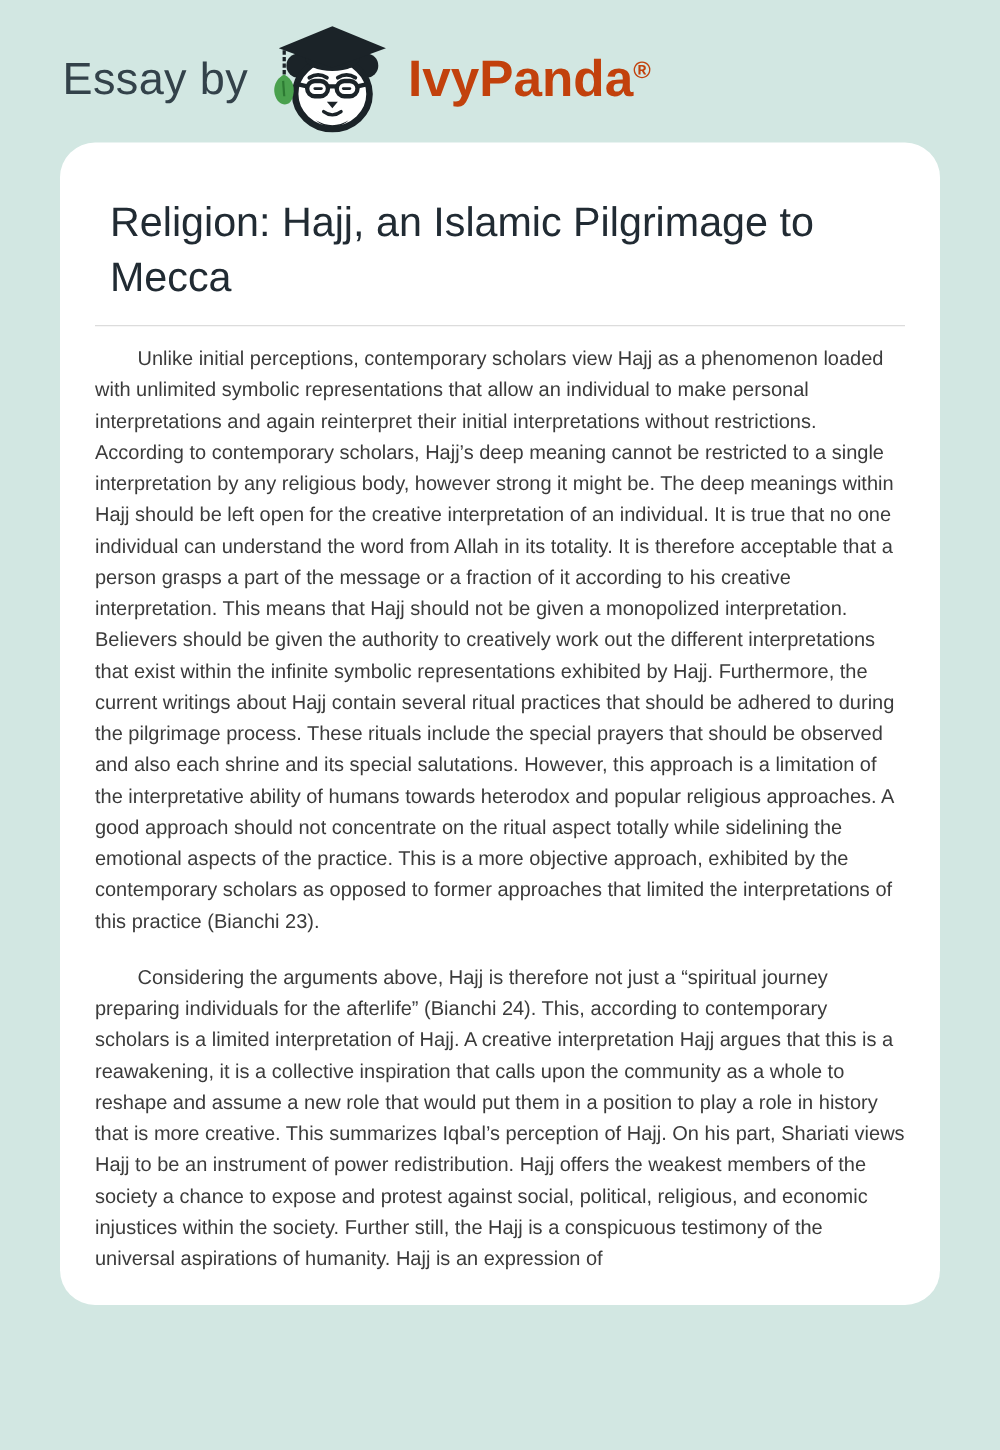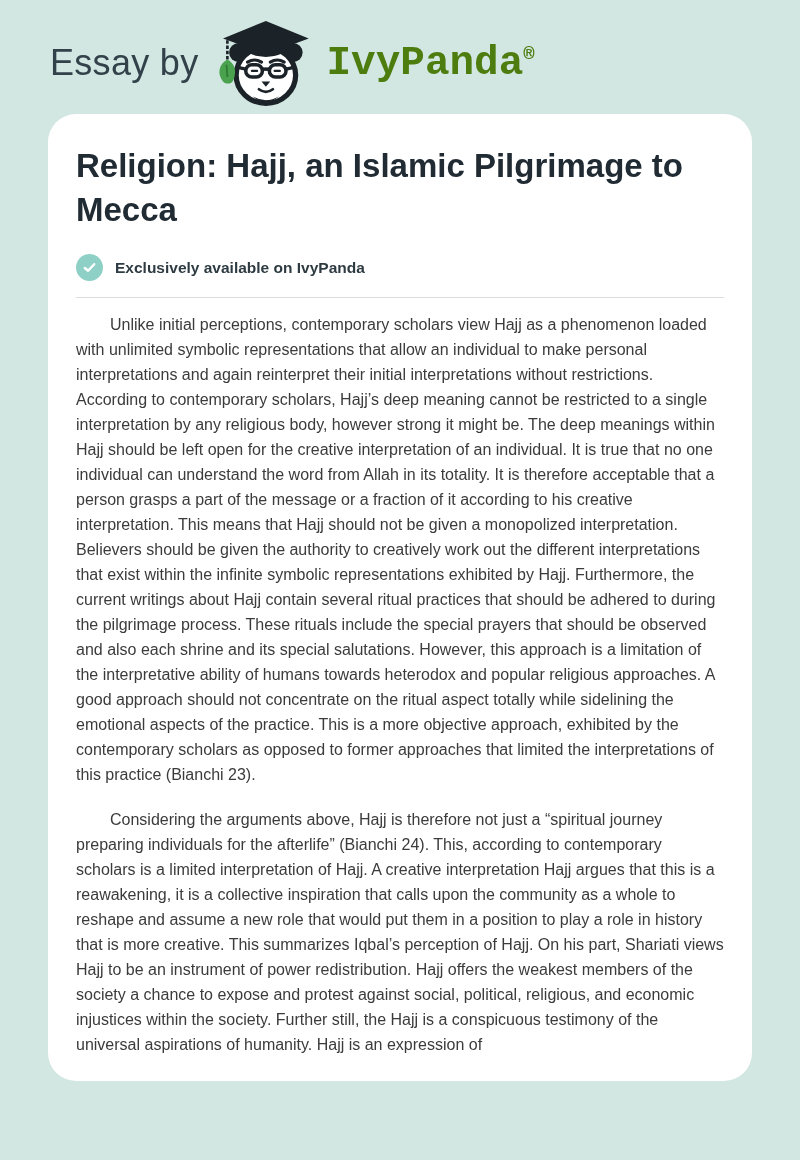--- a/index.html
+++ b/index.html
@@ -22,45 +22,45 @@
   }
   .essay-by {
     font-size: 36px;
     color: #33424a;
     letter-spacing: 0.3px;
     white-space: nowrap;
   }
   .logo { margin: 0 4px 0 10px; }
   .logo svg { display: block; }
   .brand {
-    font-family: Liberation Mono, monospace;
+    font-family: Liberation Sans, sans-serif;
     font-weight: bold;
     font-size: 41px;
-    color: #4d7c0f;
+    color: #c2410c;
     white-space: nowrap;
   }
   .brand .reg {
     font-size: 19px;
     vertical-align: super;
     line-height: 0;
   }
 
   
   .card {
     margin: 14px 48px 0 48px;
     width: 704px;
     background: #ffffff;
     border-radius: 28px;
     padding: 30px 28px 24px 28px;
   }
   .card-title {
-    margin: 0;
+    margin: 12px;
     font-size: 33px;
     line-height: 44px;
-    font-weight: bold;
+    font-weight: normal;
     color: #212b33;
   }
   .badge-row {
     display: flex;
     align-items: center;
     gap: 12px;
     margin-top: 22px;
   }
   .badge-circle {
     width: 27px;
@@ -135,28 +135,20 @@
       </svg>
     </span>
   </span>
 
   <span class="brand"><span>IvyPanda</span><span class="reg">®</span></span>
 </div>
 
 <div class="card">
   <h1 class="card-title">Religion: Hajj, an Islamic Pilgrimage to Mecca</h1>
 
-  <div class="badge-row">
-    <span class="badge-circle">
-      <svg width="15" height="15" viewBox="0 0 16 16" xmlns="http://www.w3.org/2000/svg">
-        <path d="M3 8.5 L6.5 11.5 L13 4.5" stroke="#ffffff" stroke-width="2.6" fill="none" stroke-linecap="round" stroke-linejoin="round"></path>
-      </svg>
-    </span>
-    <span class="badge-label">Exclusively available on IvyPanda</span>
-  </div>
 
   <hr class="divider">
 
   <div class="essay">
     <p>Unlike initial perceptions, contemporary scholars view Hajj as a phenomenon loaded with unlimited symbolic representations that allow an individual to make personal interpretations and again reinterpret their initial interpretations without restrictions. According to contemporary scholars, Hajj’s deep meaning cannot be restricted to a single interpretation by any religious body, however strong it might be. The deep meanings within Hajj should be left open for the creative interpretation of an individual. It is true that no one individual can understand the word from Allah in its totality. It is therefore acceptable that a person grasps a part of the message or a fraction of it according to his creative interpretation. This means that Hajj should not be given a monopolized interpretation. Believers should be given the authority to creatively work out the different interpretations that exist within the infinite symbolic representations exhibited by Hajj. Furthermore, the current writings about Hajj contain several ritual practices that should be adhered to during the pilgrimage process. These rituals include the special prayers that should be observed and also each shrine and its special salutations. However, this approach is a limitation of the interpretative ability of humans towards heterodox and popular religious approaches. A good approach should not concentrate on the ritual aspect totally while sidelining the emotional aspects of the practice. This is a more objective approach, exhibited by the contemporary scholars as opposed to former approaches that limited the interpretations of this practice (Bianchi 23).</p>
     <p>Considering the arguments above, Hajj is therefore not just a “spiritual journey preparing individuals for the afterlife” (Bianchi 24). This, according to contemporary scholars is a limited interpretation of Hajj. A creative interpretation Hajj argues that this is a reawakening, it is a collective inspiration that calls upon the community as a whole to reshape and assume a new role that would put them in a position to play a role in history that is more creative. This summarizes Iqbal’s perception of Hajj. On his part, Shariati views Hajj to be an instrument of power redistribution. Hajj offers the weakest members of the society a chance to expose and protest against social, political, religious, and economic injustices within the society. Further still, the Hajj is a conspicuous testimony of the universal aspirations of humanity. Hajj is an expression of</p>
   </div>
 </div>
 
 </body></html>

